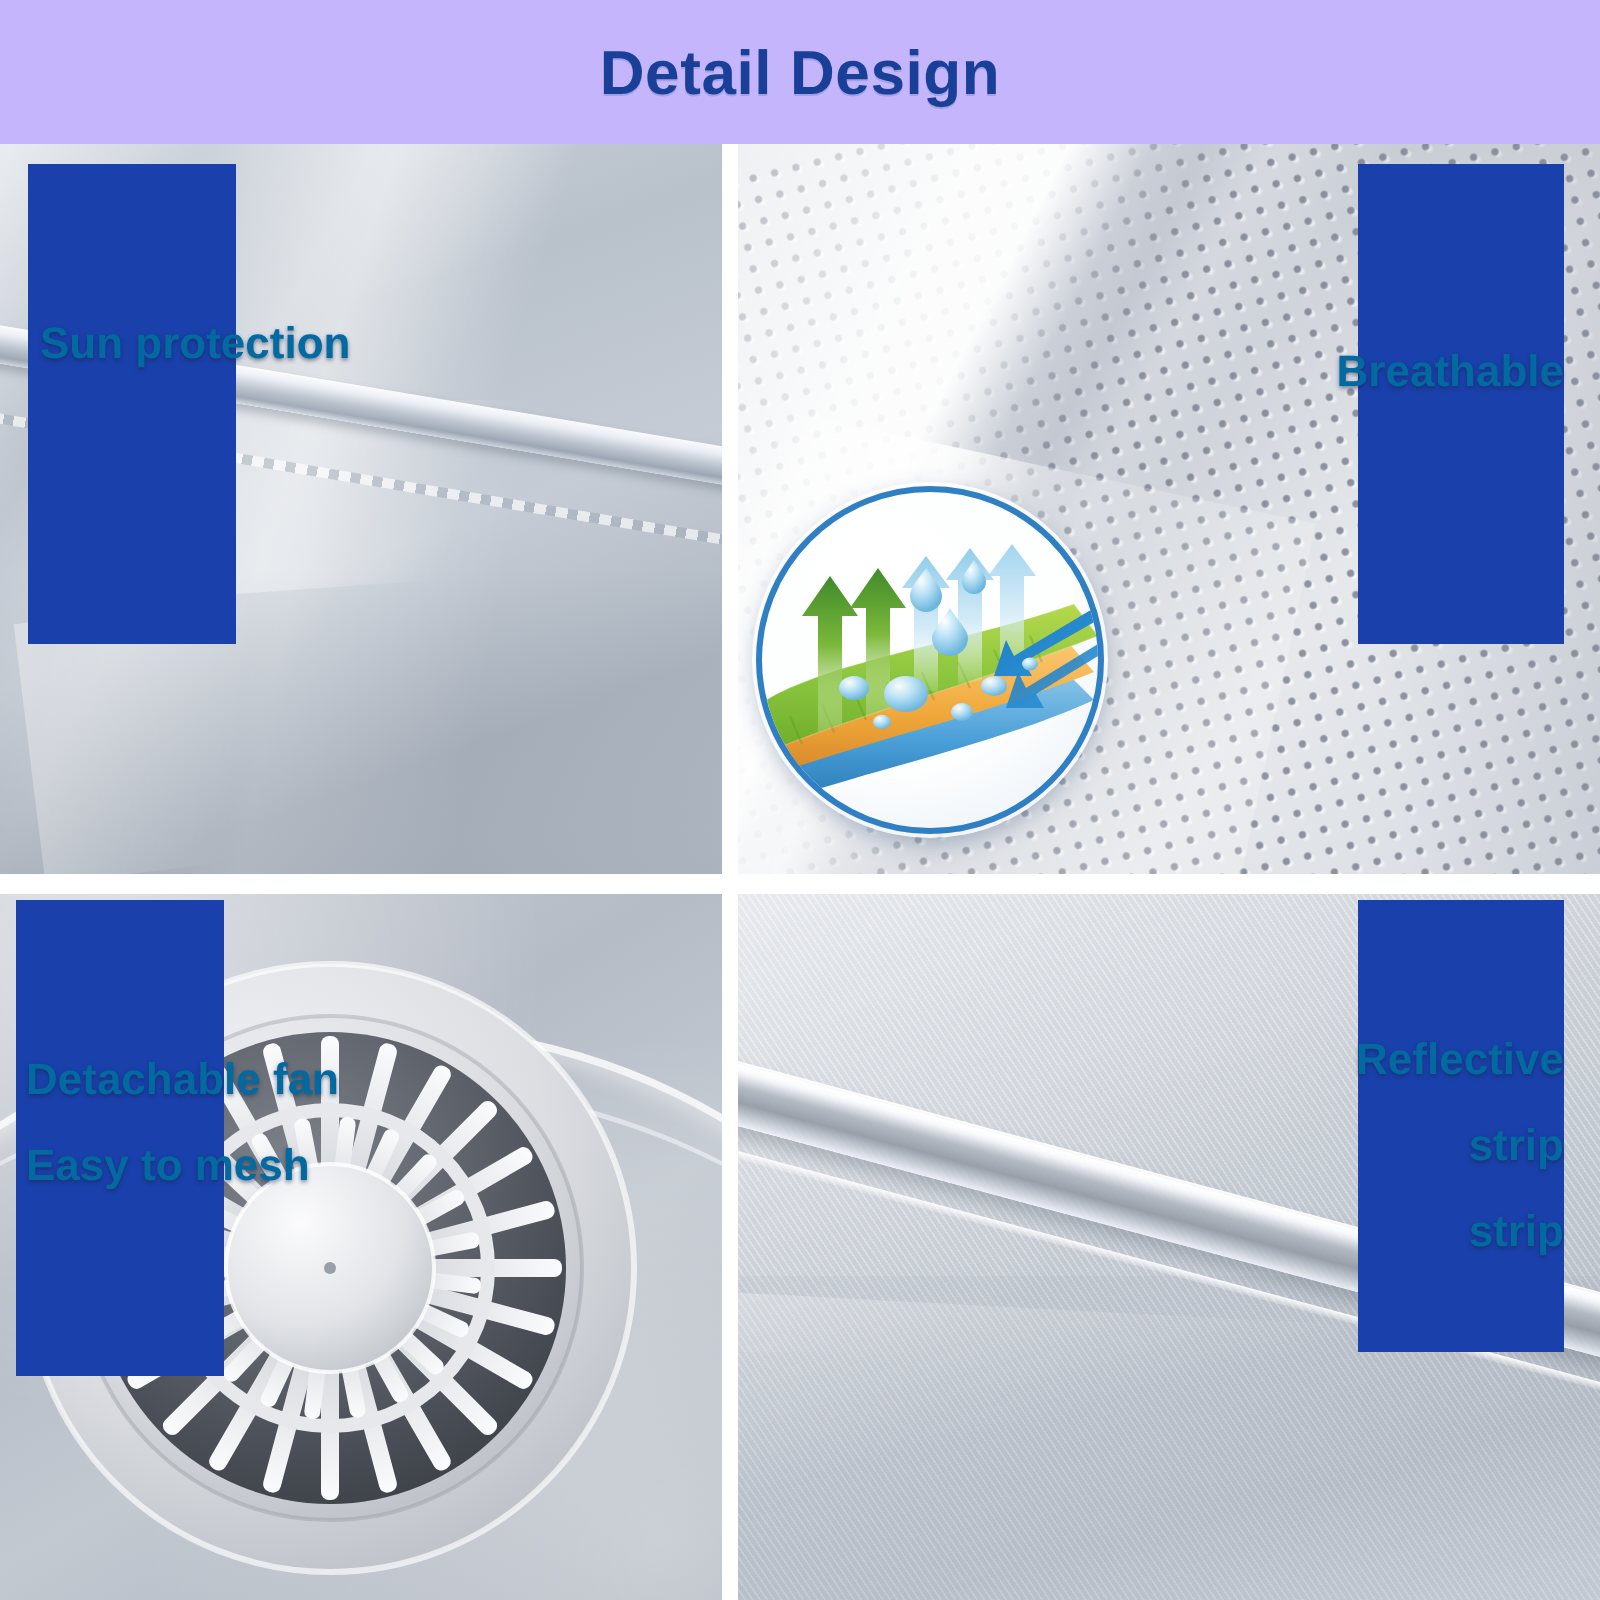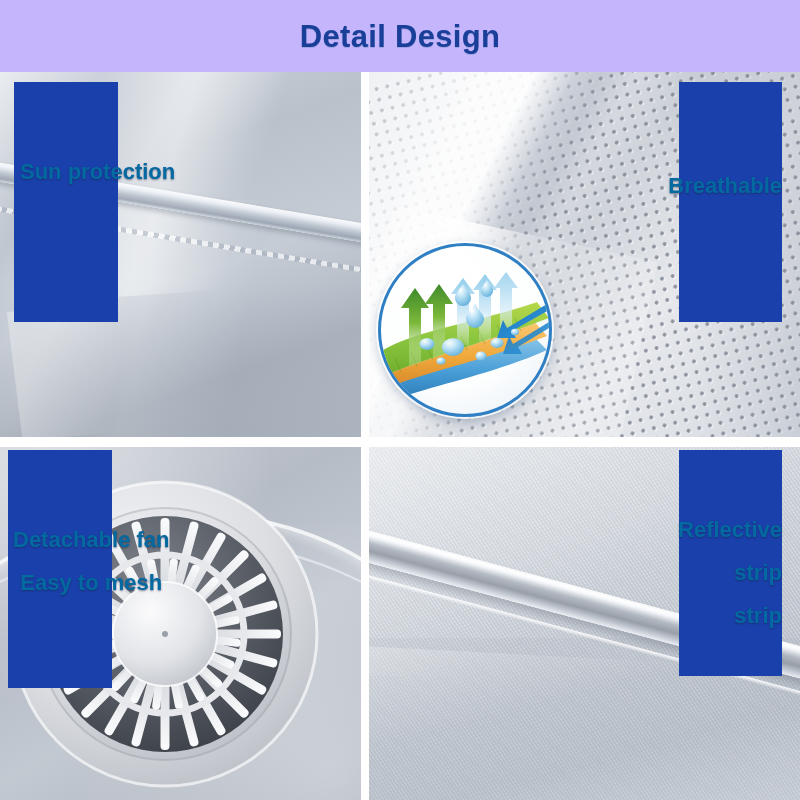--- a/index.html
+++ b/index.html
@@ -198,21 +198,21 @@
   .bb-tr{left:679px;top:82px;width:103px;height:240px;}
   .bb-bl{left:8px;top:450px;width:104px;height:238px;}
   .bb-br{left:679px;top:450px;width:103px;height:226px;}
 
   .caption{
     position:absolute;color:#0369a1;font-weight:bold;
     font-size:22px;line-height:43px;white-space:nowrap;
     text-shadow:0 1px 2px rgba(25,35,70,.55);
   }
   .cap-tl{left:20px;top:150px;text-align:left;}
-  .cap-bl{left:13px;top:518px;text-align:center;}
+  .cap-bl{left:13px;top:518px;text-align:left;}
   .cap-tr{right:18px;top:164px;text-align:right;}
   .cap-br{right:18px;top:508px;text-align:right;}
   .cap-tr,.cap-br{position:absolute;}
   .cap-line{display:block;}
 </style>
 </head>
 <body>
 
 <div class="page">
 

